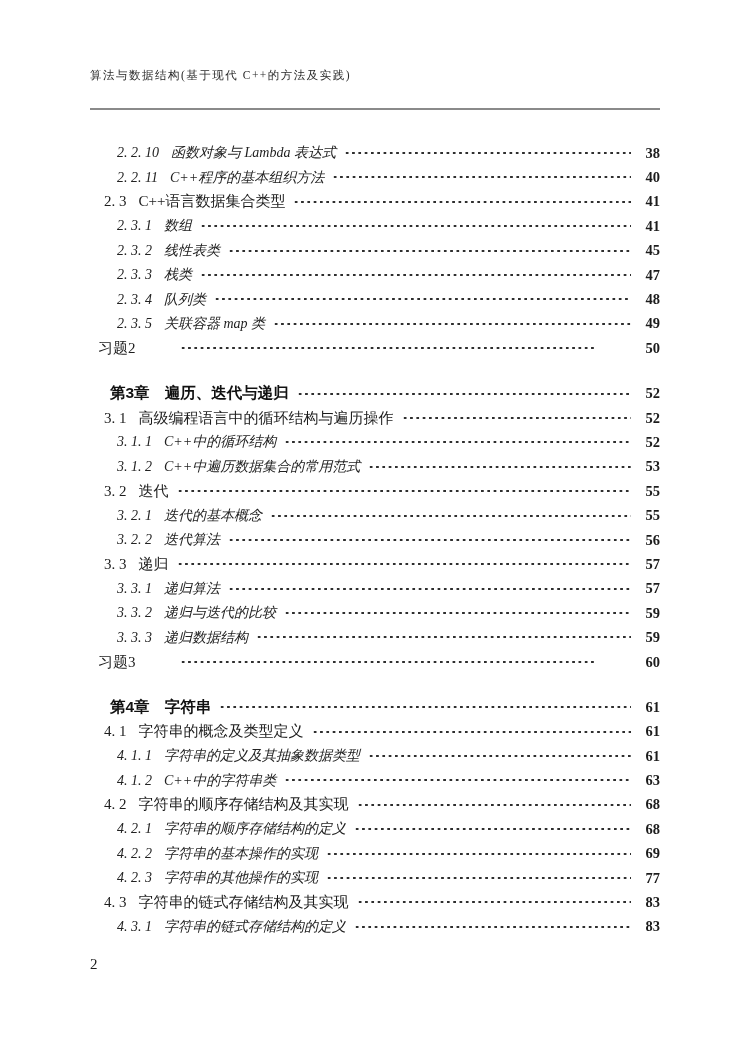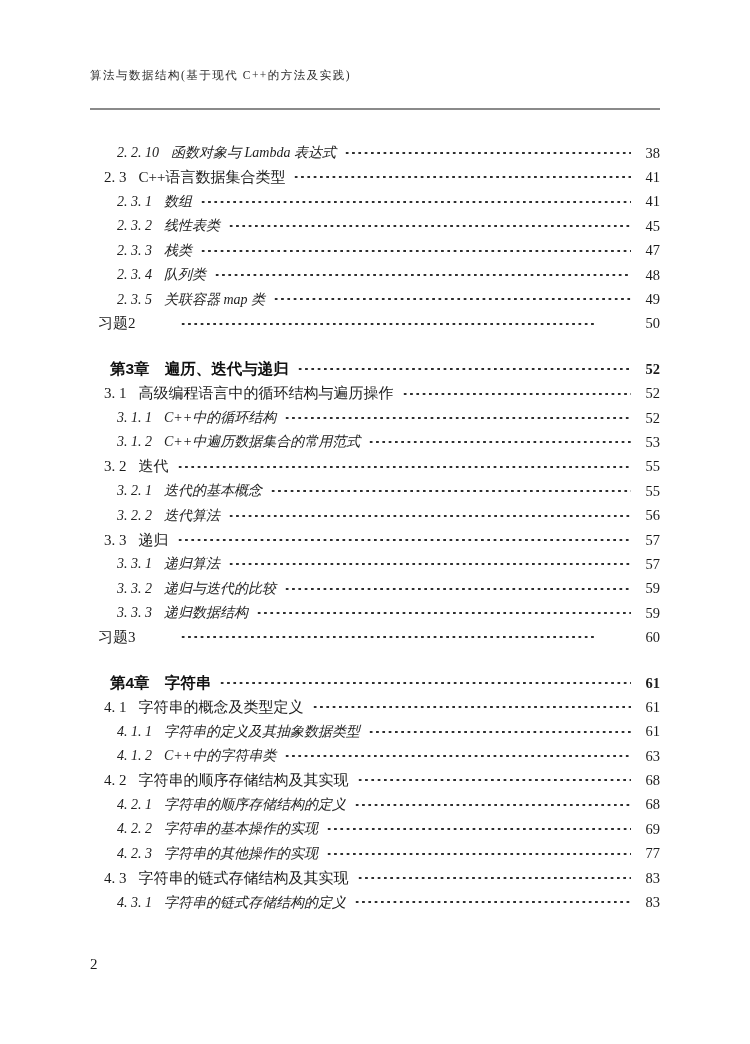--- a/index.html
+++ b/index.html
@@ -62,20 +62,21 @@
     background-position: left center;
   }
   .toc-row .pg {
     flex: none;
     min-width: 24px;
     text-align: right;
     font-size: 14.5px;
     font-style: normal;
     font-family: "Liberation Serif", serif;
     color: #1c1c1c;
+    font-weight: bold;
   }
   .level-chapter {
     font-family: "Liberation Sans", sans-serif;
     font-weight: 700;
     font-size: 15.5px;
     margin-top: 21px;
     color: #111;
   }
   .level-chapter .num { margin-right: 15px; margin-left: 20px; }
   .level-section {
@@ -108,20 +109,26 @@
 
 <div class="header-rule"></div>
 
 <main class="toc" id="toc">
     <div class="toc-row level-subsection">
       <span class="num">2. 2. 10</span>
       <span class="title">函数对象与 Lambda 表达式</span>
       <span class="leader"></span>
       <span class="pg">38</span>
     </div>
+    <div class="toc-row level-subsection">
+      <span class="num">2. 2. 11</span>
+      <span class="title">C++程序的基本组织方法</span>
+      <span class="leader"></span>
+      <span class="pg">40</span>
+    </div>
     <div class="toc-row level-section">
       <span class="num">2. 3</span>
       <span class="title">C++语言数据集合类型</span>
       <span class="leader"></span>
       <span class="pg">41</span>
     </div>
     <div class="toc-row level-subsection">
       <span class="num">2. 3. 1</span>
       <span class="title">数组</span>
       <span class="leader"></span>

